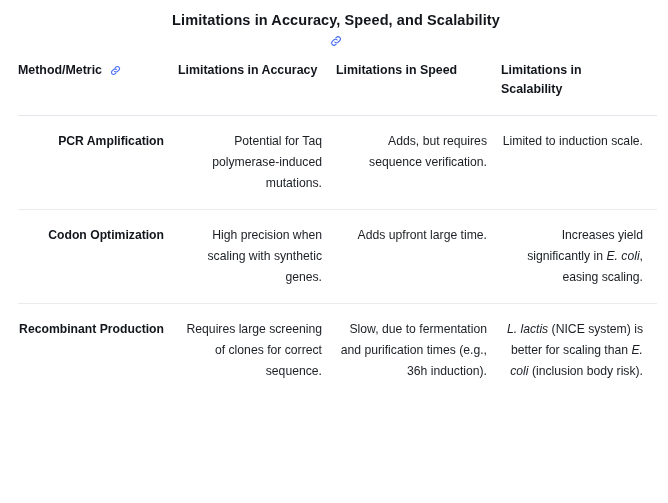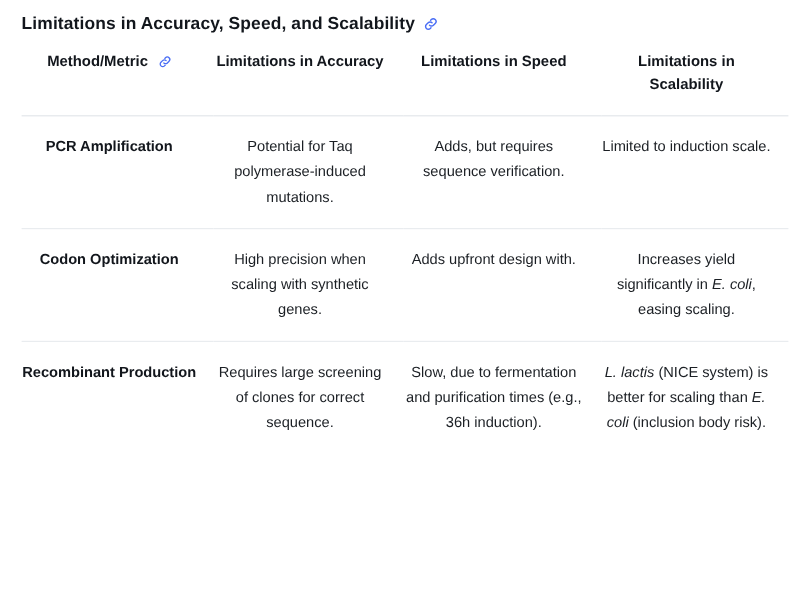--- a/index.html
+++ b/index.html
@@ -22,59 +22,60 @@
   }
   .section-title {
     display: flex;
     align-items: center;
     gap: 7px;
     font-size: 14.5px;
     font-weight: bold;
     color: #12161c;
     letter-spacing: 0.1px;
     margin: 2px 0 14px 4px;
+    flex-direction: column;
   }
   .link-icon {
     display: inline-flex;
     align-items: center;
     justify-content: center;
     color: #4a6ef5;
     flex: 0 0 auto;
   }
   .link-icon svg { display: block; }
   table.tbl {
     width: 639px;
     border-collapse: collapse;
     table-layout: fixed;
     margin-left: 4px;
   }
   table.tbl col.c0 { width: 160px; }
   table.tbl col.c1 { width: 158px; }
   table.tbl col.c2 { width: 165px; }
   table.tbl col.c3 { width: 156px; }
   table.tbl th {
-    text-align: center;
+    text-align: left;
     vertical-align: top;
     font-size: 12.4px;
     font-weight: bold;
     color: #12161c;
     line-height: 1.55;
     padding: 0 14px 16px 0;
     border-bottom: 1px solid #e3e6ea;
   }
   table.tbl th .th-inner {
     display: inline;
   }
   table.tbl th .link-icon {
     display: inline-flex;
     vertical-align: -2px;
     margin-left: 5px;
   }
   table.tbl td {
-    text-align: center;
+    text-align: right;
     vertical-align: top;
     font-size: 12.2px;
     line-height: 1.72;
     color: #1b1f24;
     padding: 15px 14px 15px 0;
     border-bottom: 1px solid #e9ecef;
   }
   table.tbl td.rowhead {
     font-weight: bold;
     color: #12161c;
@@ -125,21 +126,21 @@
     <tbody>
       <tr>
         <td class="rowhead">PCR Amplification</td>
         <td>Potential for Taq polymerase-induced mutations.</td>
         <td>Adds, but requires sequence verification.</td>
         <td>Limited to induction scale.</td>
       </tr>
       <tr>
         <td class="rowhead">Codon Optimization</td>
         <td>High precision when scaling with synthetic genes.</td>
-        <td>Adds upfront design with.</td>
+        <td>Adds upfront large time.</td>
         <td><span>Increases yield significantly in </span><em>E. coli</em><span>, easing scaling.</span></td>
       </tr>
       <tr>
         <td class="rowhead">Recombinant Production</td>
         <td>Requires large screening of clones for correct sequence.</td>
         <td>Slow, due to fermentation and purification times (e.g., 36h induction).</td>
         <td><em>L. lactis</em><span> (NICE system) is better for scaling than </span><em>E. coli</em><span> (inclusion body risk).</span></td>
       </tr>
     </tbody>
   </table>

